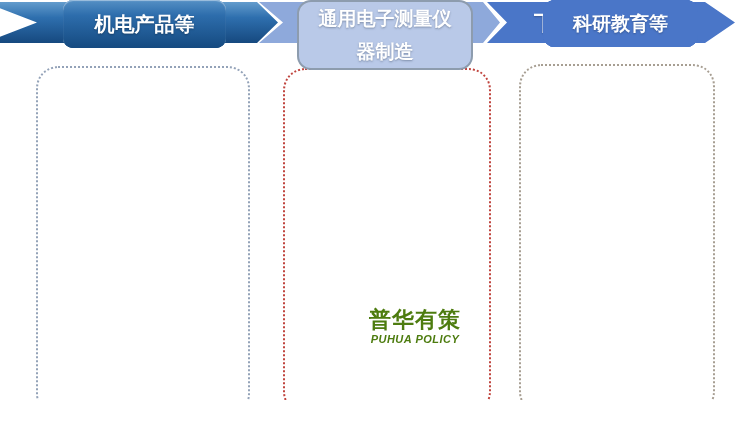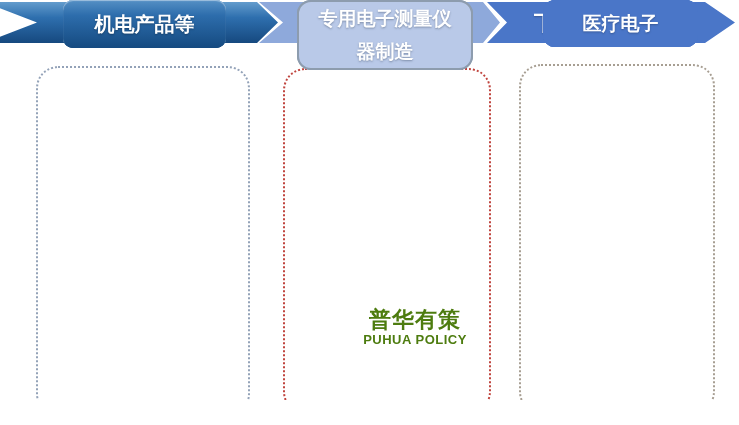--- a/index.html
+++ b/index.html
@@ -65,21 +65,21 @@
   .box-down:nth-of-type(2){top:146px;}
   .box-down:nth-of-type(3){top:212px;}
   .box-down:nth-of-type(4){top:279px;}
   .box-down:nth-of-type(5){top:349px;}
   
   .watermark{
     position:absolute;left:358px;top:307px;width:114px;text-align:center;
     color:#4d7c0f;z-index:5;
   }
   .watermark .cn{font-size:22px;font-weight:bold;letter-spacing:1px;line-height:26px;}
-  .watermark .en{font-size:13px;font-weight:bold;letter-spacing:0.5px;line-height:13px;}
+  .watermark .en{font-size:11px;font-weight:bold;letter-spacing:0.5px;line-height:13px;font-style:italic;}
 </style>
 </head>
 <body>
 
 <div class="canvas">
 
   <div class="arrow arrow-upstream">
     <span>上游：原材料</span>
   </div>
   <div class="arrow arrow-midstream">
@@ -102,35 +102,35 @@
   <div class="box box-up">
     <span>PCB</span>
   </div>
   <div class="box box-up">
     <span>机电产品等</span>
   </div>
 
   <div class="box box-mid">
     <span class="wrap">通用电子测量仪器制造</span>
   </div>
-  <div class="box box-mid">
-    <span class="wrap">专用电子测量仪器制造</span>
-  </div>
 
   <div class="box box-down">
     <span>航空航天</span>
   </div>
   <div class="box box-down">
     <span>新能源汽车</span>
   </div>
   <div class="box box-down">
     <span>消费电子</span>
   </div>
   <div class="box box-down">
     <span>医疗电子</span>
   </div>
+  <div class="box box-down">
+    <span>科研教育等</span>
+  </div>
 
   <div class="watermark">
     <div class="cn">普华有策</div>
     <div class="en">PUHUA POLICY</div>
   </div>
 
 </div>
 
 </body></html>

